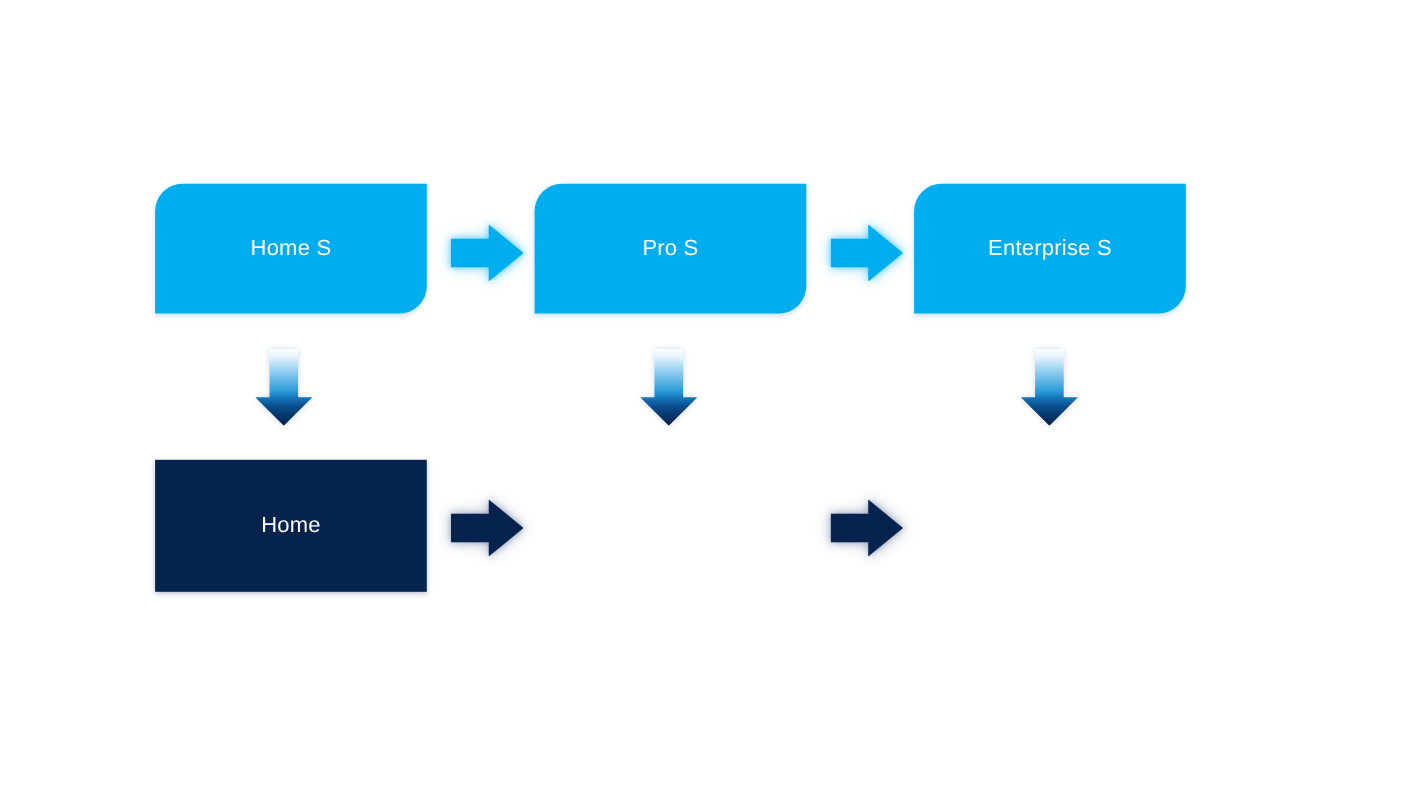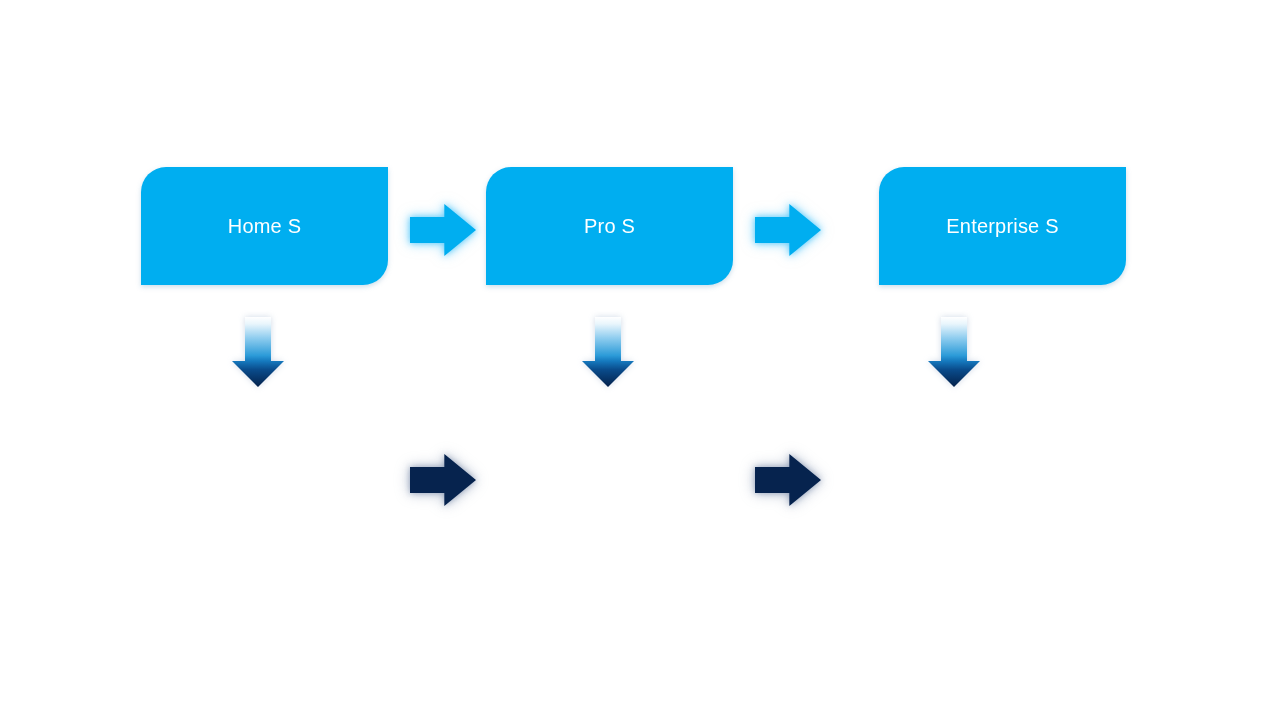--- a/index.html
+++ b/index.html
@@ -39,21 +39,21 @@
     box-shadow: 0 2px 5px rgba(110, 160, 195, 0.35);
   }
   .box.navy {
     top: 418px;
     height: 120px;
     background: #06234E;
     box-shadow: 0 2px 5px rgba(70, 90, 120, 0.35);
   }
   .b1 { left: 141px; }
   .b2 { left: 486px; }
-  .b3 { left: 831px; margin-left: 48px; }
+  .b3 { left: 831px; }
   
   .arr { position: absolute; }
   .arr .shape { display: block; width: 100%; height: 100%; }
   .right { width: 66px; height: 52px; }
   .right .shape {
     clip-path: polygon(0% 25%, 52% 25%, 52% 0%, 100% 50%, 52% 100%, 52% 75%, 0% 75%);
   }
   .right.light {
     filter: drop-shadow(0 0 3px rgba(85, 200, 250, 0.9))
             drop-shadow(0 0 6px rgba(85, 200, 250, 0.5));
@@ -112,20 +112,23 @@
   <div class="arr down da-1">
     <i class="shape"></i>
   </div>
   <div class="arr down da-2">
     <i class="shape"></i>
   </div>
   <div class="arr down da-3">
     <i class="shape"></i>
   </div>
 
+  <div class="box navy b1">
+    <span class="lbl">Home</span>
+  </div>
 
   <div class="arr right dark ra-bot ra-g1">
     <i class="shape"></i>
   </div>
   <div class="arr right dark ra-bot ra-g2">
     <i class="shape"></i>
   </div>
 
 </div>
 

